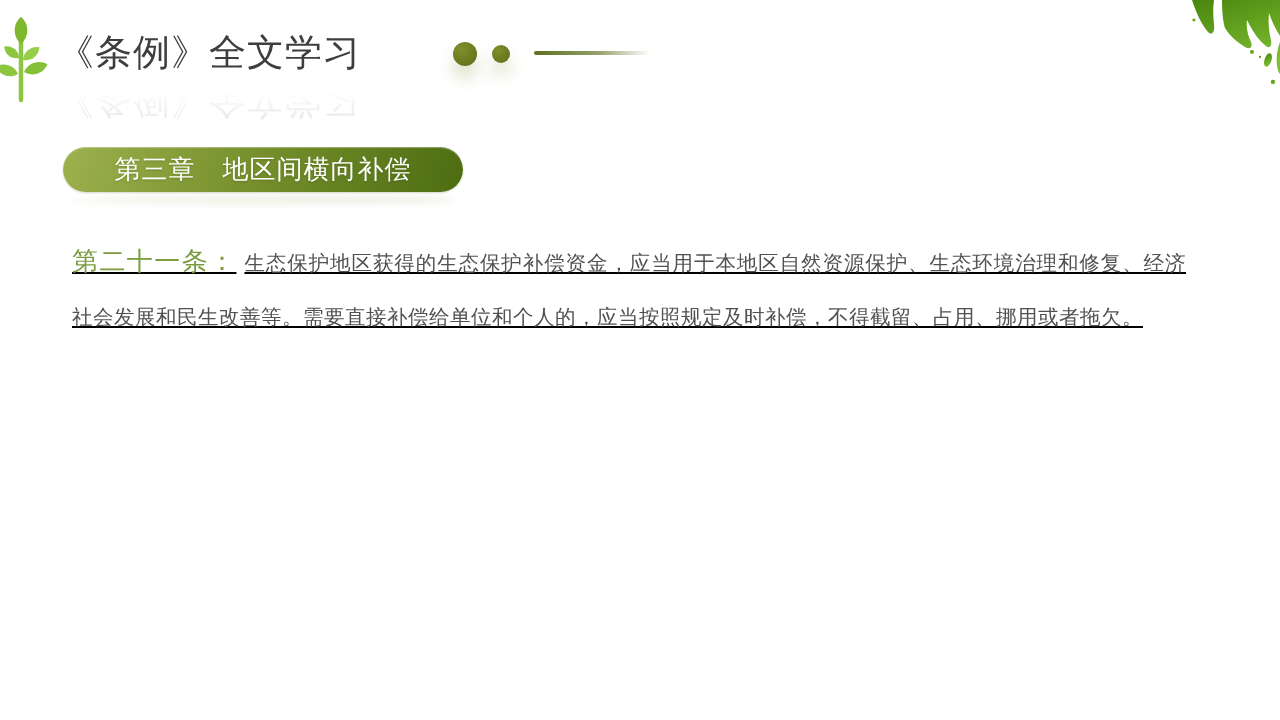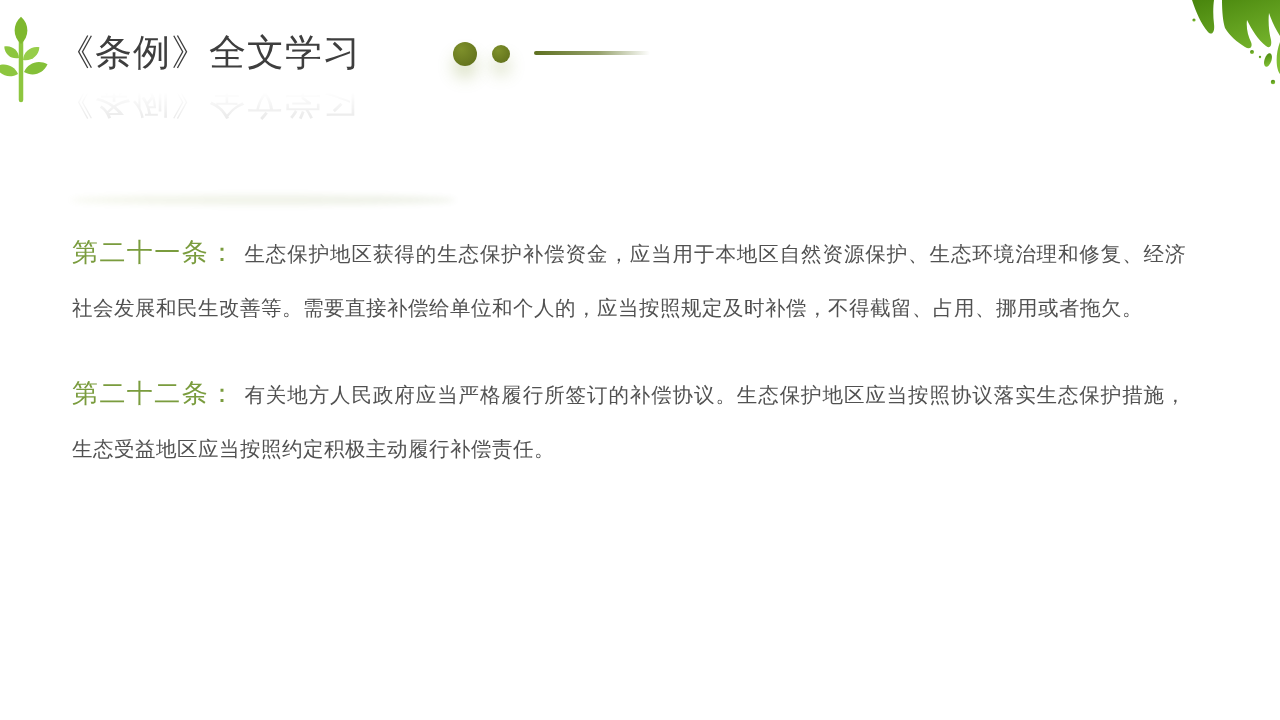--- a/index.html
+++ b/index.html
@@ -50,21 +50,21 @@
     color:#ffffff; font-size:26px; letter-spacing:1px;
     text-shadow:0 1px 2px rgba(40,60,0,0.25);
   }
   .chapter-badge-reflection {
     position:absolute; left:70px; top:195px; width:386px; height:10px;
     border-radius:50%; background:linear-gradient(105deg,#9db14d,#4d6d11);
     opacity:0.10; filter:blur(3px);
   }
 
   
-  .content { position:absolute; left:72px; top:225px; width:1114px; }
+  .content { position:absolute; left:72px; top:234px; width:1114px;text-decoration:underline; }
   .para {
     margin:0; font-size:20.5px; line-height:54px; color:#515151;
     text-align:justify; letter-spacing:0.5px;
   }
   .article-2 { margin-top:31px; }
   .article-label {
     font-size:26px; color:#7a9c3e; margin-right:8px; letter-spacing:1px;
   }
 </style>
 </head>
@@ -104,27 +104,29 @@
       C92,46 90,49 86,46 C78,40 72,30 67,20 C66,28 68,36 71,42
       C73,47 70,50 65,47 C57,42 50,36 45,28 C43,22 42,12 42,0 Z
       M100,42 C97,50 96,58 97,66 C98,72 100,74 100,74 Z"></path>
     <ellipse fill="url(#splashGrad)" cx="88" cy="60" rx="3.5" ry="7" transform="rotate(18 88 60)"></ellipse>
     <circle fill="url(#splashGrad)" cx="14" cy="20" r="1.6"></circle>
     <circle fill="url(#splashGrad)" cx="72" cy="52" r="2"></circle>
     <circle fill="url(#splashGrad)" cx="80" cy="57" r="1.2"></circle>
     <circle fill="url(#splashGrad)" cx="93" cy="82" r="2.2"></circle>
   </svg>
 
+  <div class="chapter-badge">
+    <span>第三章　地区间横向补偿</span>
+  </div>
   <div class="chapter-badge-reflection"></div>
 
   <div class="content">
 
     <div class="article article-1">
       <p class="para"><span class="article-label">第二十一条：</span><span>生态保护地区获得的生态保护补偿资金，应当用于本地区自然资源保护、生态环境治理和修复、经济社会发展和民生改善等。需要直接补偿给单位和个人的，应当按照规定及时补偿，不得截留、占用、挪用或者拖欠。</span></p>
     </div>
 
     <div class="article article-2">
-      <p class="para"><span class="article-label">第二十二条：</span><span>有关地方人民政府应当严格履行所签订的补偿协议。生态保护地区应当按照协议落实生态保护措施，生态受益地区应当按照约定积极主动履行补偿责任。</span></p>
     </div>
 
   </div>
 
 </div>
 
 </body></html>

